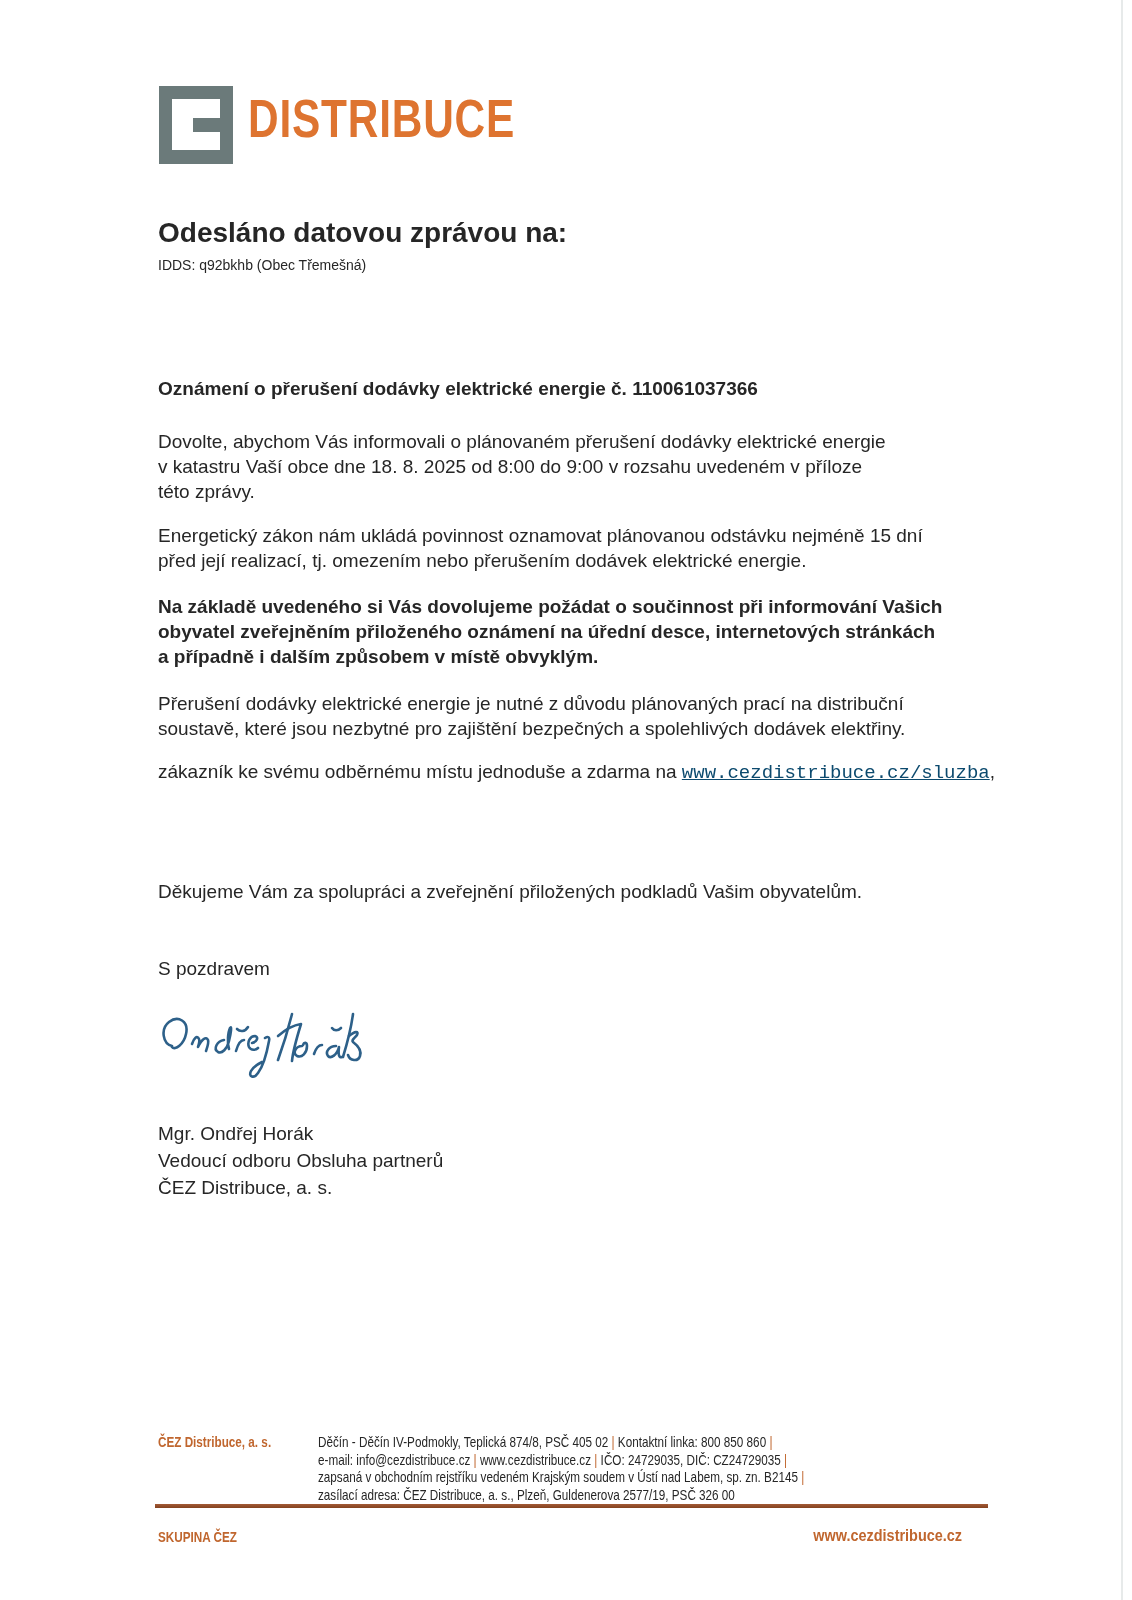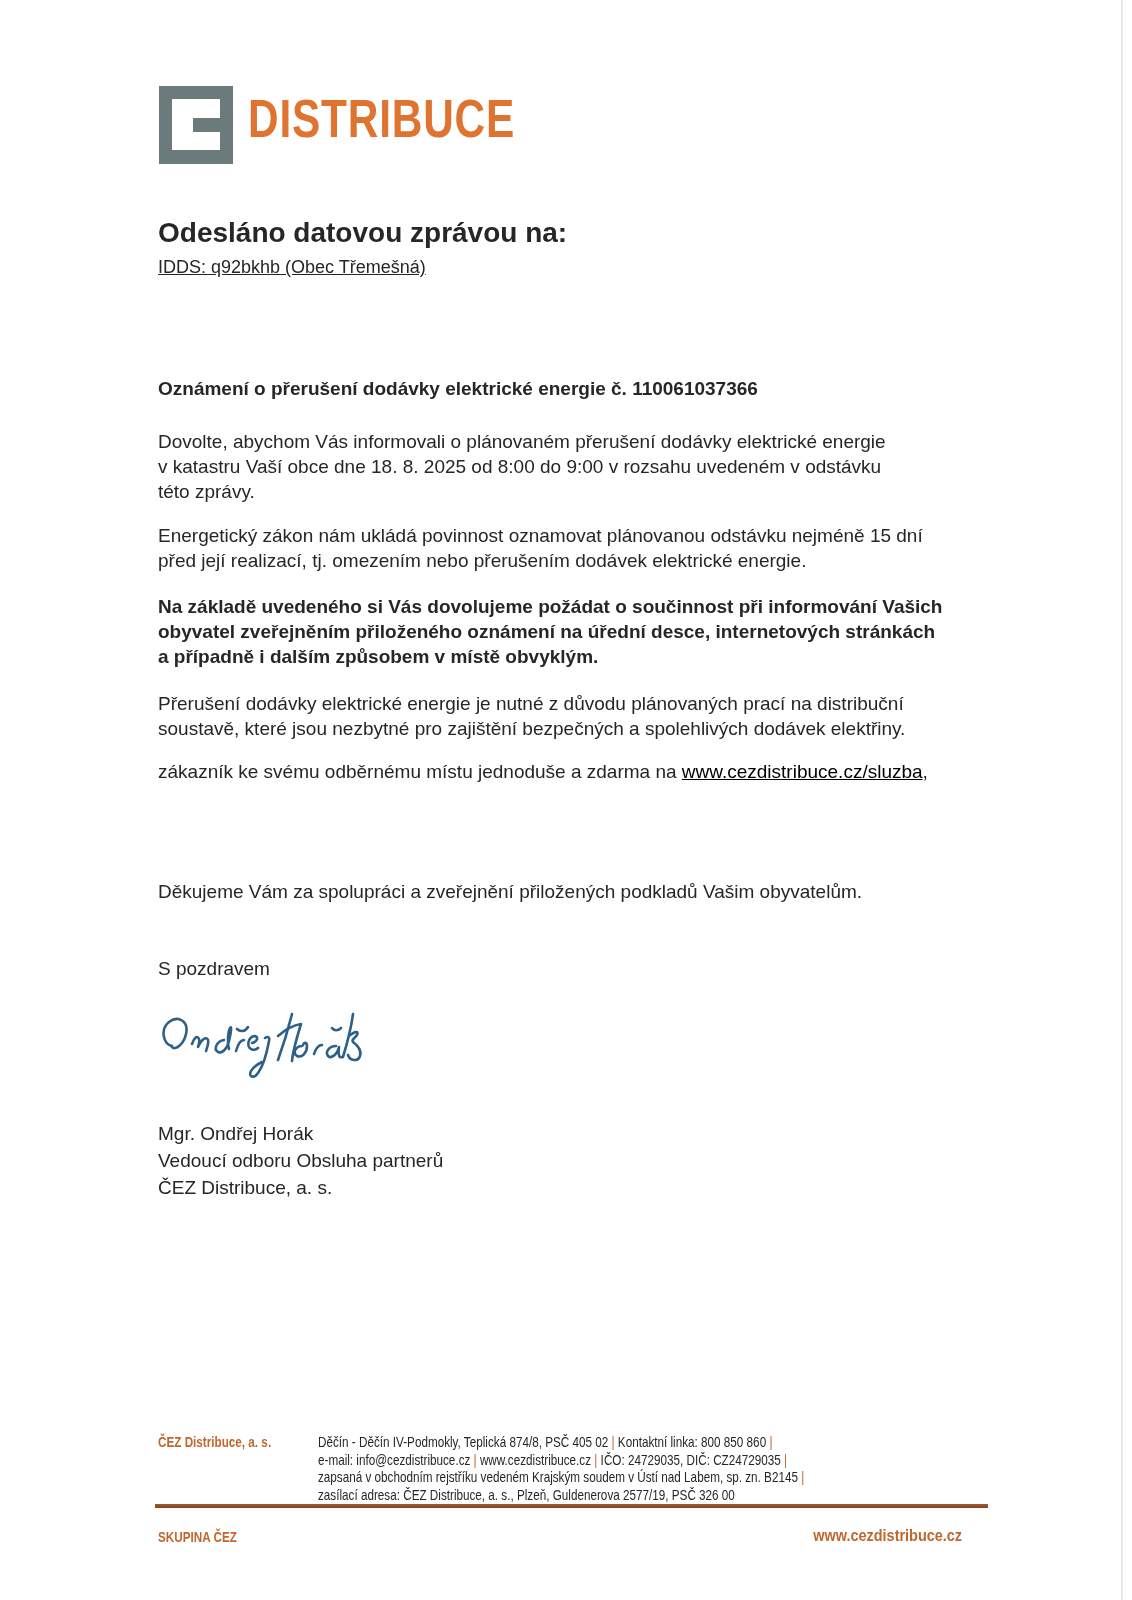--- a/index.html
+++ b/index.html
@@ -6,34 +6,34 @@
   .page{
     position:relative;width:1132px;height:1600px;background:#ffffff;
     font-family:"Liberation Sans",sans-serif;color:#262626;overflow:hidden;
     margin:0 auto;
   }
   .abs{position:absolute;}
   .body-text{font-size:19px;line-height:25px;}
   .pre{white-space:pre-line;}
   .tline{white-space:nowrap;}
   .rb{font-weight:normal;}
-  .doc-link{color:#000000;text-decoration:underline;cursor:pointer;}
+  .doc-link{color:#0c4a6e;text-decoration:underline;cursor:pointer;font-family:Liberation Mono, monospace;}
   .pipe{color:#c0662e;}
 
   
   .logo-square{left:159px;top:86px;width:74px;height:78px;background:#6b7a7a;}
   .logo-inner{position:absolute;left:13px;top:13px;right:13px;bottom:14px;background:#ffffff;}
   .logo-bar{position:absolute;left:34px;top:32px;right:0;height:14px;background:#6b7a7a;}
   .wordmark{
     left:248px;top:92px;font-size:53px;font-weight:bold;color:#de7430;
     line-height:1;letter-spacing:1px;transform:scaleX(0.8);transform-origin:left top;
   }
 
   .sent-heading{left:158px;top:217px;font-size:28px;font-weight:bold;}
-  .idds-line{left:158px;top:257px;font-size:18px;text-decoration:underline;}
+  .idds-line{left:158px;top:257px;font-size:14px;}
   .subject-line{left:158px;top:378px;font-size:19px;font-weight:bold;}
 
   .p1{left:158px;top:429px;}
   .p2{left:158px;top:523px;}
   .p3{left:158px;top:594px;font-weight:bold;}
   .p4{left:158px;top:691px;}
   .p5{left:158px;top:759px;}
   .p6{left:158px;top:879px;}
   .regards{left:158px;top:958px;font-size:19px;}
 
@@ -63,21 +63,21 @@
   </div>
   <div class="abs wordmark">DISTRIBUCE</div>
 
   <div class="abs sent-heading">Odesláno datovou zprávou na:</div>
   <div class="abs idds-line">IDDS: q92bkhb (Obec Třemešná)</div>
 
   <div class="abs subject-line">Oznámení o přerušení dodávky elektrické energie č. 110061037366</div>
 
   <div class="abs body-text p1">
       <div class="tline"><span>Dovolte, abychom Vás informovali o plánovaném přerušení dodávky elektrické energie</span></div>
-      <div class="tline"><span>v katastru Vaší obce </span><span class="rb">dne 18. 8. 2025 od 8:00 do 9:00</span><span> v rozsahu uvedeném v odstávku</span></div>
+      <div class="tline"><span>v katastru Vaší obce </span><span class="rb">dne 18. 8. 2025 od 8:00 do 9:00</span><span> v rozsahu uvedeném v příloze</span></div>
       <div class="tline"><span>této zprávy.</span></div>
     </div>
   <div class="abs body-text pre p2">Energetický zákon nám ukládá povinnost oznamovat plánovanou odstávku nejméně 15 dní
 před její realizací, tj. omezením nebo přerušením dodávek elektrické energie.</div>
   <div class="abs body-text pre p3">Na základě uvedeného si Vás dovolujeme požádat o součinnost při informování Vašich
 obyvatel zveřejněním přiloženého oznámení na úřední desce, internetových stránkách
 a případně i dalším způsobem v místě obvyklým.</div>
   <div class="abs body-text pre p4">Přerušení dodávky elektrické energie je nutné z důvodu plánovaných prací na distribuční
 soustavě, které jsou nezbytné pro zajištění bezpečných a spolehlivých dodávek elektřiny.</div>
   <div class="abs body-text p5">

